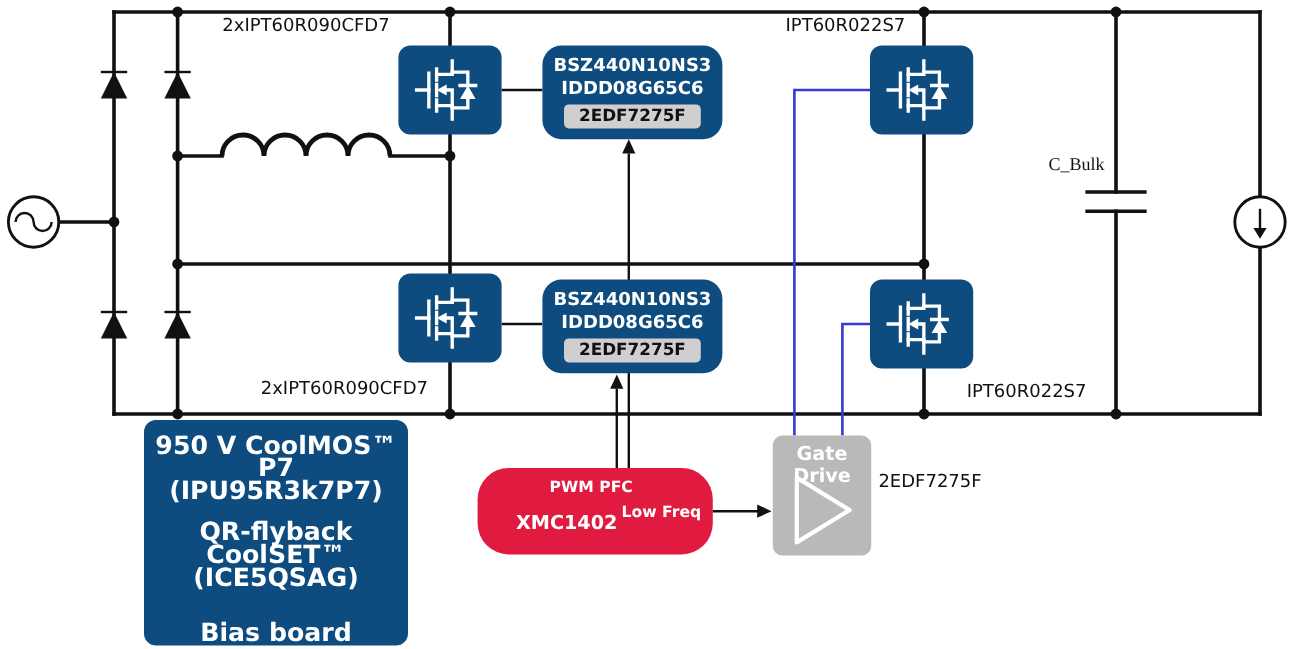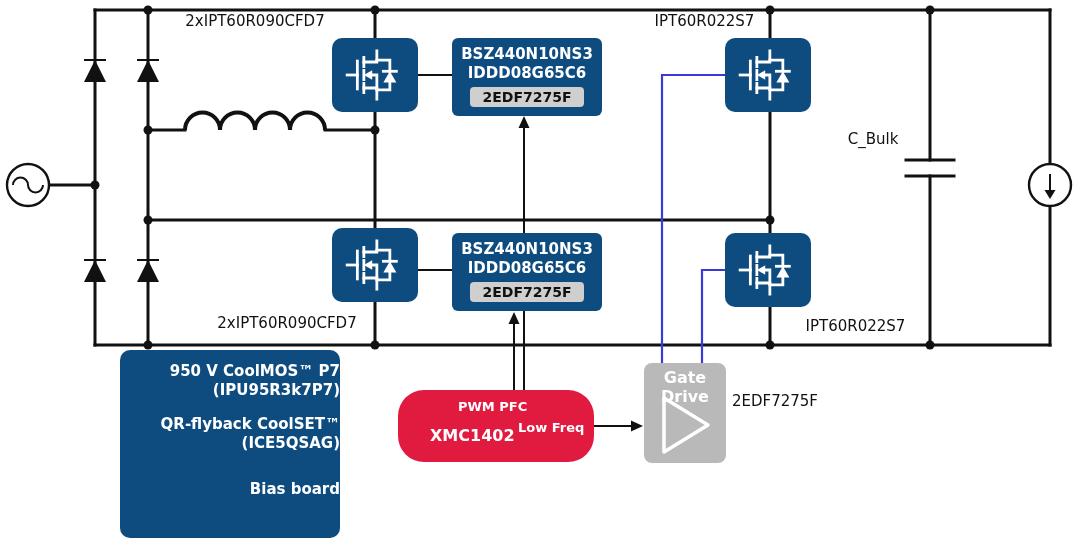--- a/index.html
+++ b/index.html
@@ -27,21 +27,21 @@
   .blk{fill:#111;stroke:none;}
   .tri{fill:none;stroke:#fff;stroke-width:3.5;stroke-linejoin:round;}
   .srcsym{stroke:#111;stroke-width:2.4;fill:#fff;}
   .sine{stroke:#111;stroke-width:2;fill:none;}
 
   
   .lbl{position:absolute;z-index:2;font-size:15px;color:#111;white-space:nowrap;}
   .ctr{text-align:center;}
 
   .driverbox{
-    position:absolute;z-index:2;background:var(--navy);border-radius:6px;
+    position:absolute;z-index:2;background:var(--navy);border-radius:16px;
     color:#fff;font-weight:bold;font-size:15px;text-align:center;
     padding-top:7px;box-sizing:border-box;line-height:19px;
   }
   .badge{
     display:inline-block;margin-top:4px;background:var(--badge);color:#111;
     border-radius:4px;font-size:14px;font-weight:bold;padding:1px 12px;line-height:18px;
   }
   .redbox{
     position:absolute;z-index:2;background:var(--red);border-radius:26px;color:#fff;
   }
@@ -49,21 +49,21 @@
   .mcu-name{left:32px;top:36px;font-size:16px;font-weight:bold;}
   .mcu-sig1{left:60px;top:9px;font-size:13px;font-weight:bold;}
   .mcu-sig2{left:120px;top:30px;font-size:13px;font-weight:bold;}
 
   .gatedrive-lbl{
     position:absolute;z-index:2;left:646px;top:368px;width:78px;text-align:center;
     color:#fff;font-size:16px;font-weight:bold;
   }
   .infobox{
     position:absolute;z-index:2;background:var(--navy);border-radius:10px;color:#fff;
-    font-size:15px;font-weight:bold;text-align:right;line-height:19px;
+    font-size:21px;font-weight:bold;text-align:center;line-height:19px;
     box-sizing:border-box;padding-top:12px;
   }
   .infobox .sp1{height:15px;}
   .infobox .sp2{height:27px;}
 </style>
 </head>
 <body>
 
 <div class="canvas">
 
@@ -196,21 +196,21 @@
       <circle class="dot" cx="148" cy="130" r="4.5"></circle>
       <circle class="dot" cx="148" cy="220" r="4.5"></circle>
       <circle class="dot" cx="95" cy="185" r="4.5"></circle>
     </g>
   </svg>
 
   <div class="lbl ctr" style="left:160px;top:12px;width:190px;">2xIPT60R090CFD7</div>
   <div class="lbl ctr" style="left:637px;top:12px;width:135px;">IPT60R022S7</div>
   <div class="lbl ctr" style="left:192px;top:314px;width:190px;">2xIPT60R090CFD7</div>
   <div class="lbl ctr" style="left:788px;top:317px;width:135px;">IPT60R022S7</div>
-  <div class="lbl ctr" style="left:840px;top:130px;width:66px;">C_Bulk</div>
+  <div class="lbl ctr" style="left:864px;top:130px;width:66px;font-family:Liberation Serif, serif;">C_Bulk</div>
   <div class="lbl" style="left:732px;top:392px;">2EDF7275F</div>
 
   <div class="driverbox" style="left:452px;top:38px;width:150px;height:78px;">
     <div>BSZ440N10NS3</div>
     <div>IDDD08G65C6</div>
     <span class="badge">2EDF7275F</span>
   </div>
   <div class="driverbox" style="left:452px;top:233px;width:150px;height:78px;">
     <div>BSZ440N10NS3</div>
     <div>IDDD08G65C6</div>

